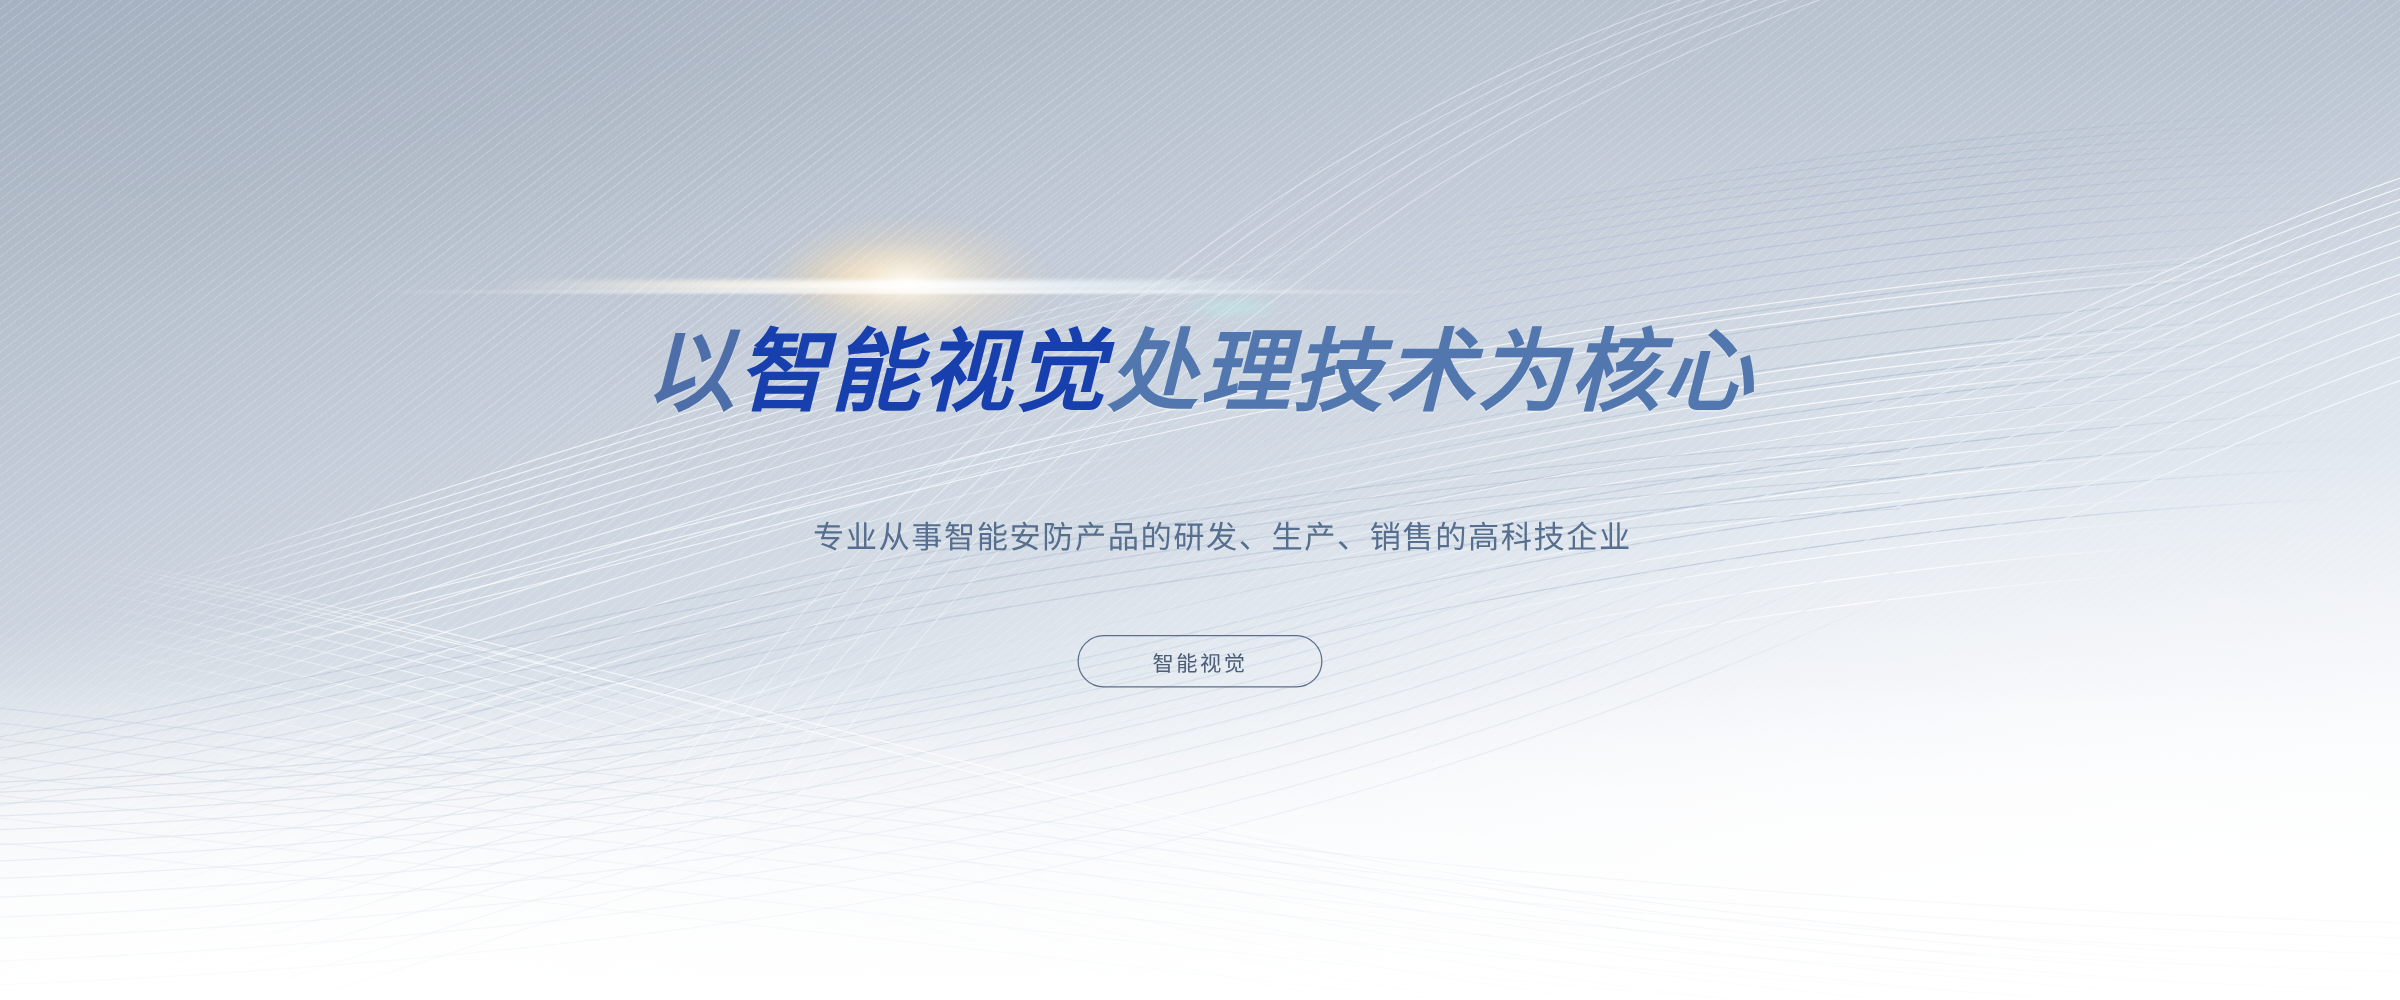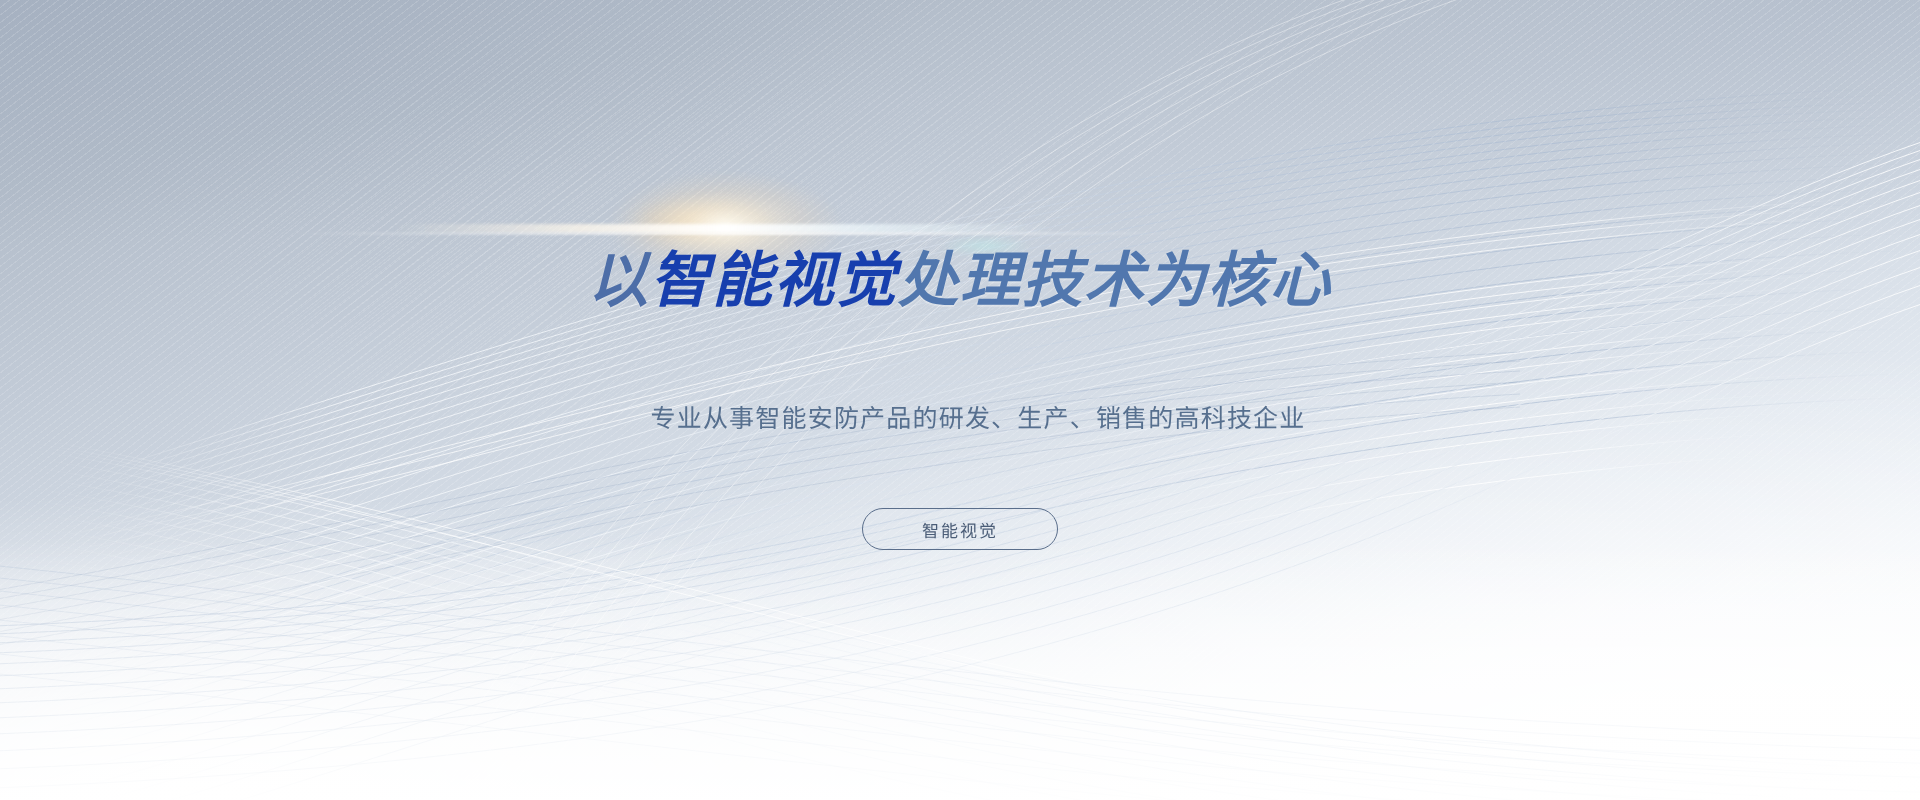--- a/index.html
+++ b/index.html
@@ -75,22 +75,22 @@
   }
 
   
   .content{
     position:absolute;left:0;right:0;top:0;
     width:1920px;
     text-align:center;
   }
   .headline{
     position:absolute;left:0;right:0;top:247px;
-    margin:4px;
-    font-size:60px;
+    margin:15px;
+    font-size:72px;
     line-height:1;
     font-weight:700;
     font-style:italic;
     letter-spacing:2px;
     white-space:nowrap;
     font-family:"Liberation Sans","DejaVu Sans",sans-serif;
     -webkit-font-smoothing:antialiased;
   }
   .headline .seg-a{
     color:#4d6ea8;
@@ -99,21 +99,21 @@
   .headline .seg-b{
     color:#173fae;
   }
   .headline .seg-c{
     color:#5177ae;
     text-shadow:0 2px 0 rgba(255,255,255,.28);
   }
 
   .subtitle{
     position:absolute;left:0;right:0;top:401px;
-    margin:0;
+    margin:12px;
     font-size:25px;
     line-height:1.4;
     letter-spacing:1.2px;
     color:#566f8e;
     font-weight:400;
     white-space:nowrap;
     padding-left:36px;
   }
 
   .cta-wrap{

